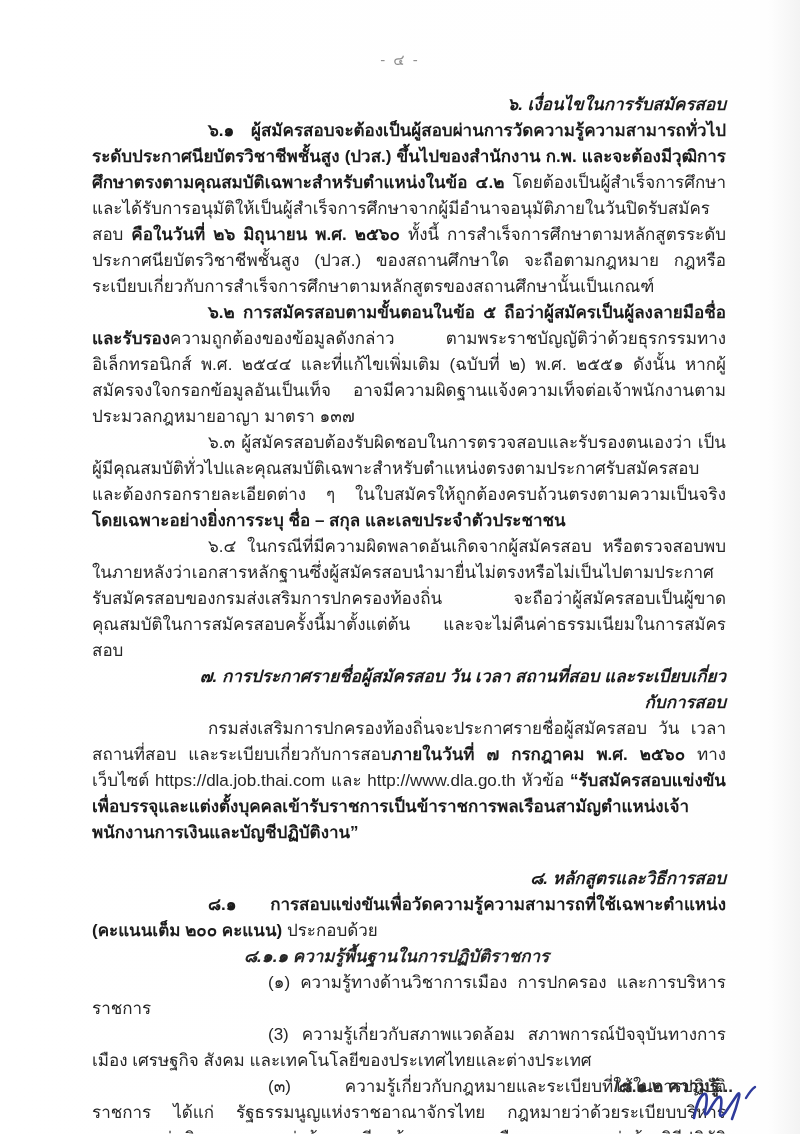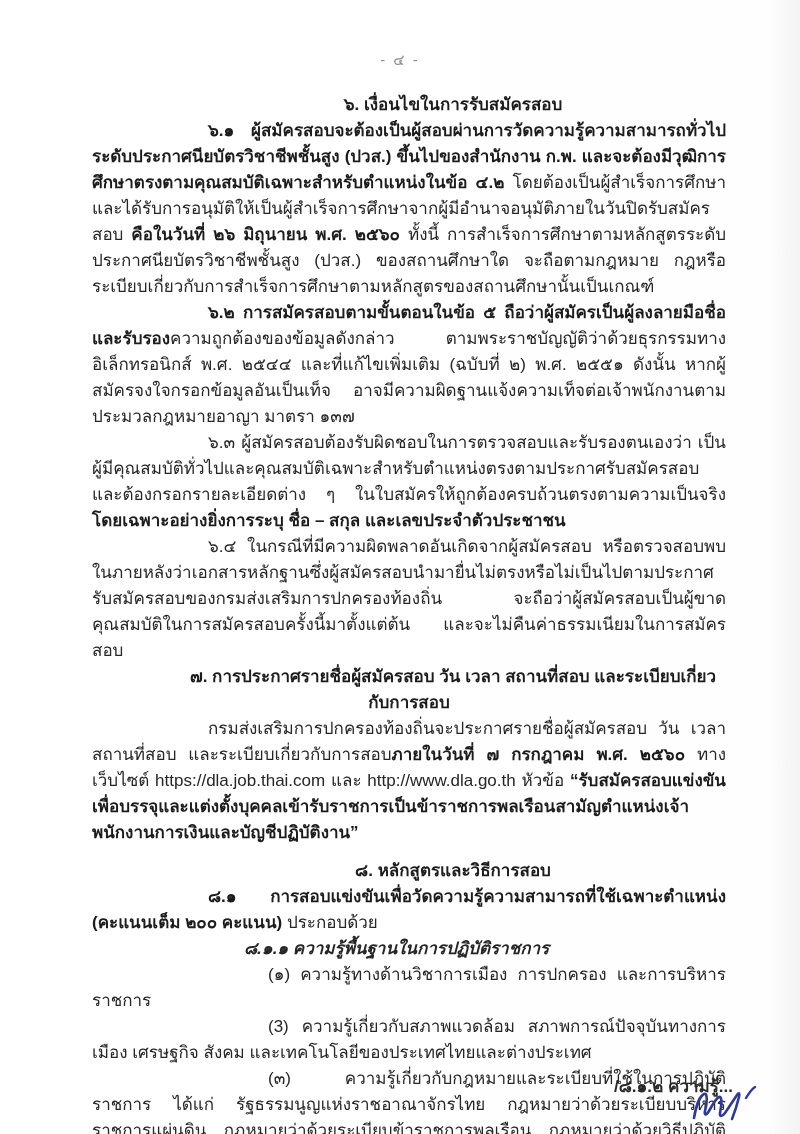--- a/index.html
+++ b/index.html
@@ -11,27 +11,27 @@
   .page-number{
     position:absolute;top:48px;left:0;width:100%;text-align:center;
     font-size:15px;color:#8f8f8f;letter-spacing:2px;
   }
   .content{
     position:absolute;left:92px;top:92px;width:634px;
     font-size:17px;line-height:26px;text-align:justify;
     text-justify:inter-word;
   }
   p,h2,h3{margin:0;padding:0;font-size:17px;line-height:26px;}
-  .h-sec{font-weight:700;color:#1c1c1c;text-indent:88px;text-align:center;}
+  .h-sec{font-weight:700;color:#1c1c1c;text-indent:88px;text-align:right;font-style:italic;}
   .p-l1{text-indent:116px;}
   .h-sub{font-weight:700;text-indent:152px;text-align:left;font-style:italic;}
   .p-item{text-indent:176px;}
   .b{font-weight:700;color:#1c1c1c;}
   .sp7{margin-top:0;}
-  .sp8{margin-top:12px;}
+  .sp8{margin-top:20px;}
   .continuation{
     position:absolute;top:1072px;right:67px;
     font-size:17px;font-weight:700;color:#2a2a2a;
   }
   .signature{
     position:absolute;top:1084px;right:34px;width:78px;height:44px;
   }
 </style>
 </head>
 <body>

